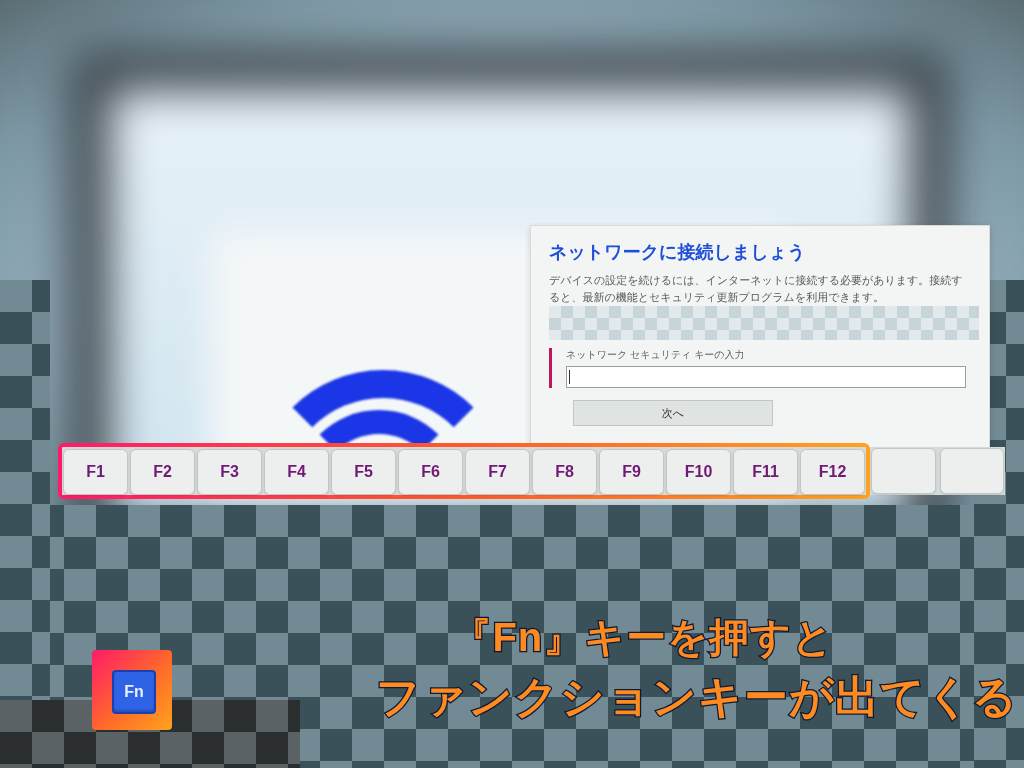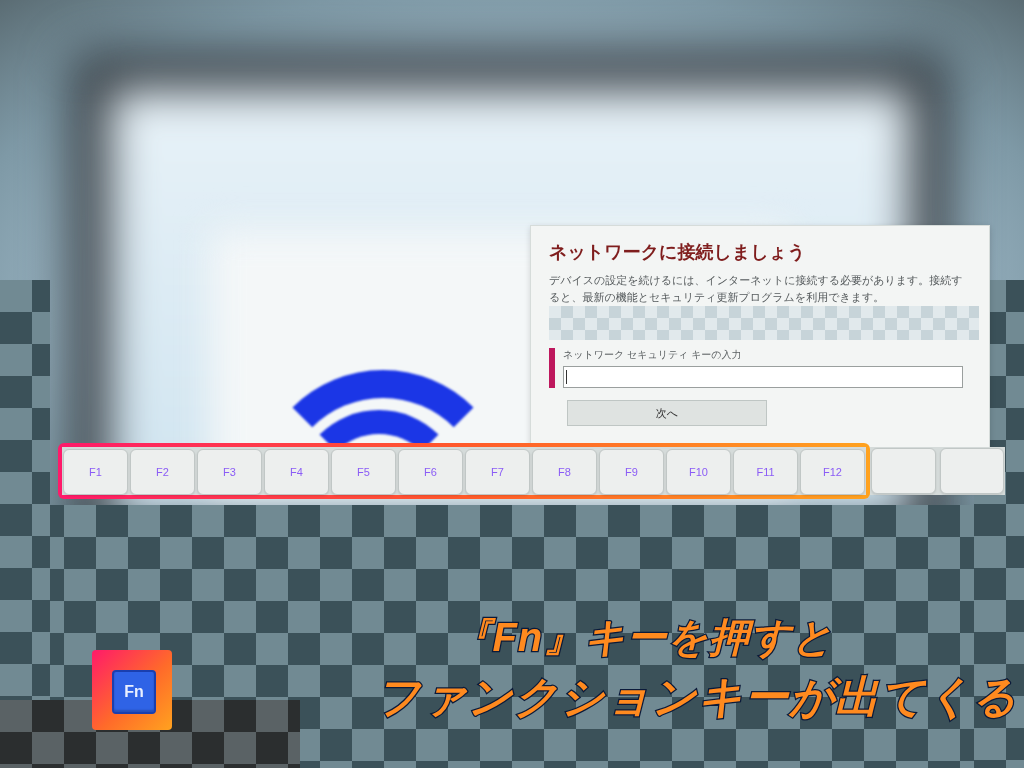--- a/index.html
+++ b/index.html
@@ -103,31 +103,31 @@
     background: #f3f5f4;
     color: #333;
     box-shadow: 0 2px 6px rgba(0,0,0,0.15);
     padding: 14px 18px 12px 18px;
     box-sizing: border-box;
     border:1px solid #d6dcda;
   }
   .dialog-title {
     font-size: 18px;
     font-weight: 700;
-    color: #7f1d1d;
+    color: #1d4ed8;
     margin-bottom: 8px;
   }
   .dialog-desc {
     font-size: 11px;
     line-height: 1.55;
     color: #555a5c;
   }
   .field-area {
-    border-left: 6px solid #be185d;
-    padding-left: 8px;
+    border-left: 3px solid #be185d;
+    padding-left: 14px;
     margin-bottom: 12px;
   }
   .field-label {
     font-size: 10px;
     color: #5a5f61;
     margin-bottom: 4px;
   }
   .field-input {
     width: 400px;
     height: 22px;
@@ -140,21 +140,21 @@
   }
   .cursor {
     width:1px; height:14px; background:#333;
     animation: blink 1s steps(1) infinite;
   }
   @keyframes blink { 50% { opacity:0; } }
 
   .dialog-buttons {
     display:flex; gap:8px; justify-content:flex-start;
     margin-top:10px;
-    margin-left:18px;
+    margin-left:24px;
   }
   .dbtn {
     width: 198px;
     height: 24px;
     background:#dfe3e1;
     border:1px solid #bfc6c4;
     font-size:11px;
     color:#333;
     display:flex;
     align-items:center;
@@ -186,23 +186,23 @@
   .fkey-cell {
     flex:1;
     margin:2px 1px;
     height:44px;
     background:#edefee;
     border:1px solid #c1c7c6;
     border-radius:6px;
     display:flex;
     align-items:center;
     justify-content:center;
-    font-size:11px;
-    color:#8b5cf6;
-    font-weight:400;
+    font-size:16px;
+    color:#701a75;
+    font-weight:700;
     box-shadow:0 1px 2px rgba(0,0,0,0.1);
   }
   .extra-keys{
     position:absolute;
     left:870px; top:447px;
     width:135px; height:48px;
     display:flex; gap:2px;
     background:#d5dbda;
   }
   .extra-keys .fkey-cell{ margin:1px; height:44px; }
@@ -233,21 +233,20 @@
 
   
   .annotation {
     position:absolute;
     right:20px;
     color:#ff8a1f;
     -webkit-text-stroke: 2.5px #0b1a3a;
     text-stroke: 2.5px #0b1a3a;
     paint-order: stroke fill;
     font-weight:900;
-    font-style:italic;
     letter-spacing:1px;
   }
   .anno-line1 { top:610px; right:190px; font-size:40px; }
   .anno-line2 { top:668px; right:6px;  font-size:44px; }
 </style>
 </head>
 <body>
 
 <div class="bg"></div>
 <div class="bezel"></div>

